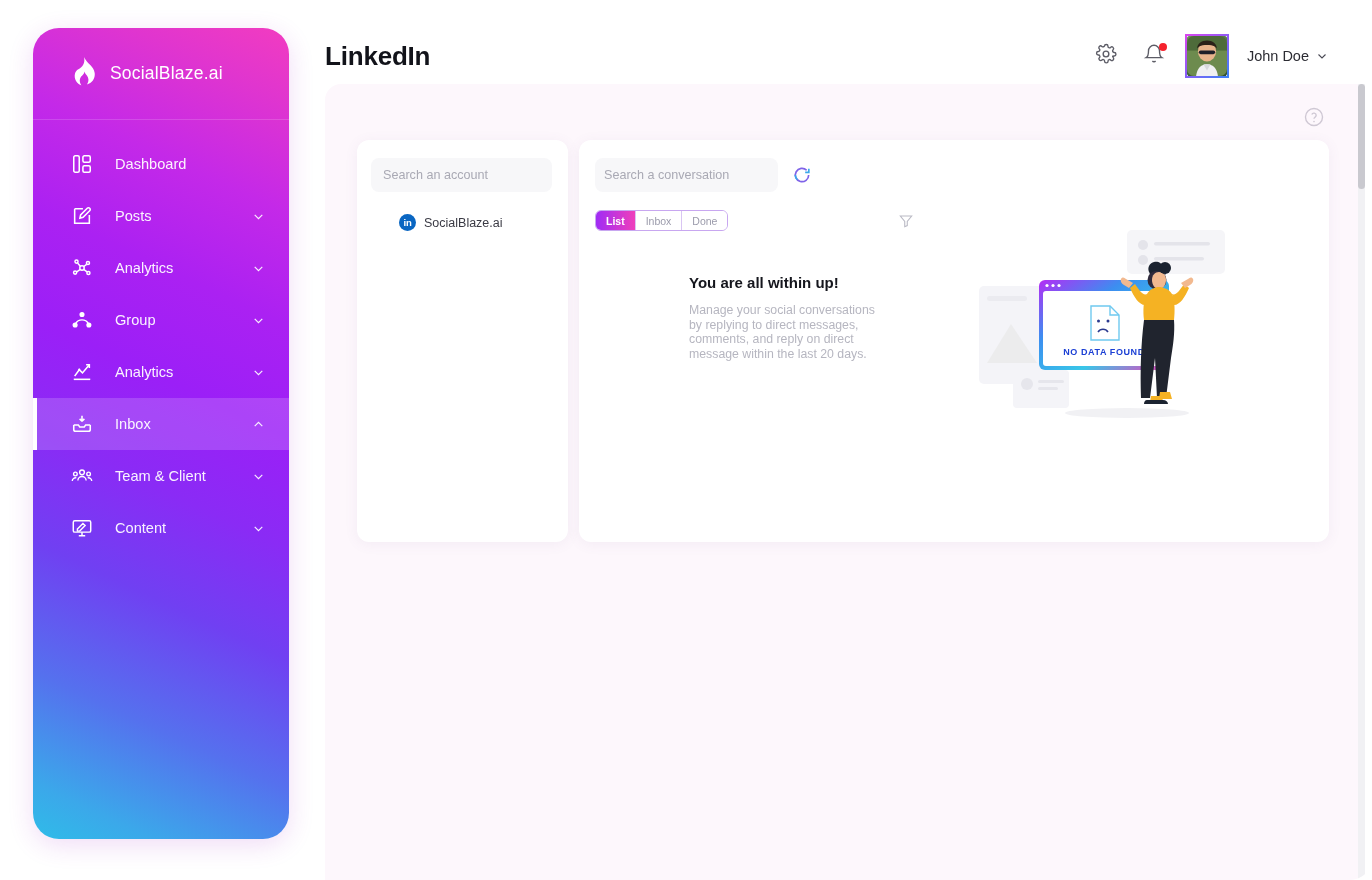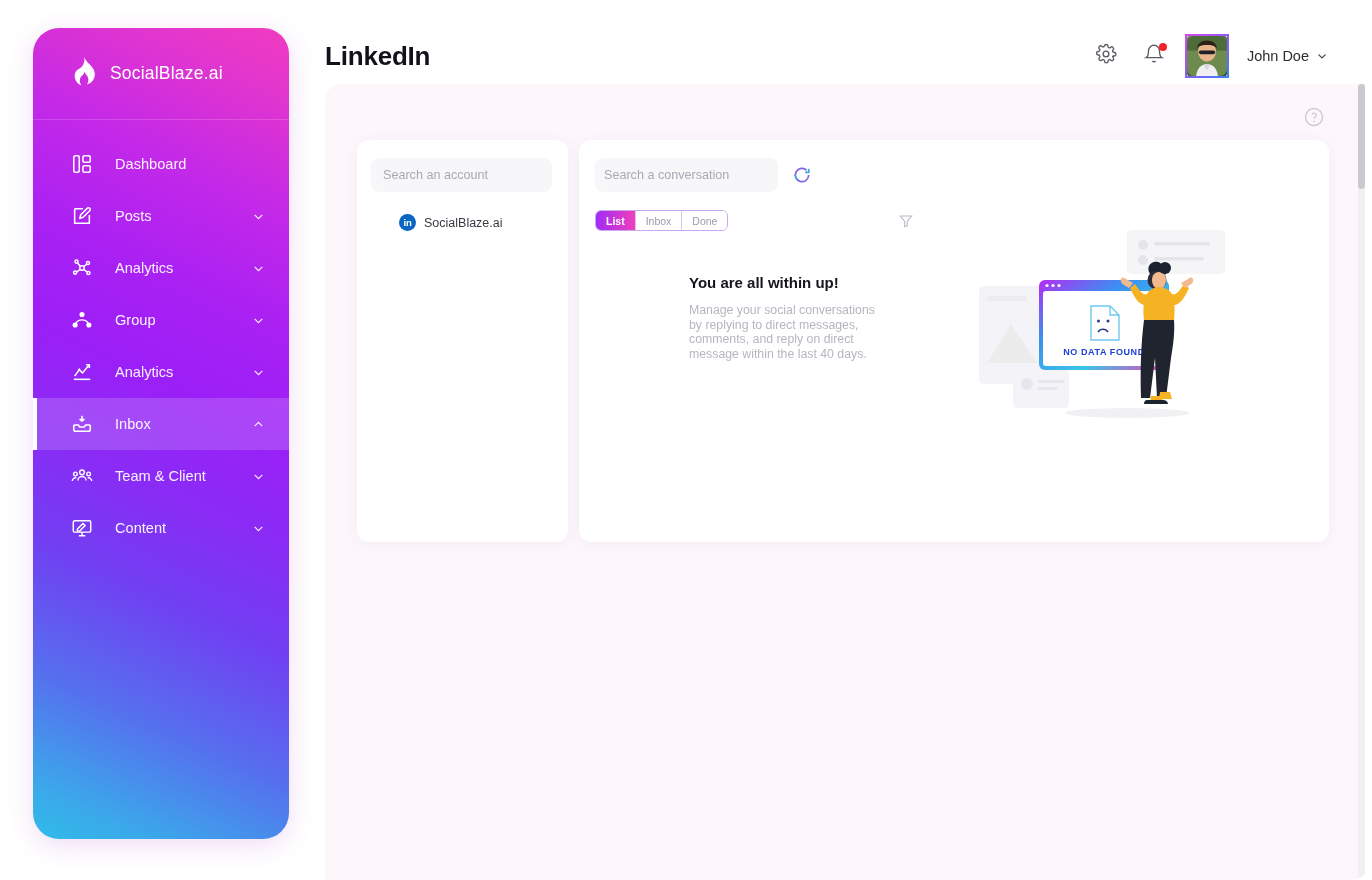--- a/index.html
+++ b/index.html
@@ -447,21 +447,21 @@
               <svg width="16" height="16" viewBox="0 0 24 24" fill="none" stroke="#b9b9c4" stroke-width="1.6">
                 <path d="M3.5 4.5h17l-6.6 8v6.3l-3.8 1.7V12.5Z"></path>
               </svg>
             </span>
           </span>
         </div>
 
         <div class="empty-wrap">
           <div class="empty-text">
             <div class="empty-title">You are all within up!</div>
-            <div class="empty-desc">Manage your social conversations by replying to direct messages, comments, and reply on direct message within the last 40 days.</div>
+            <div class="empty-desc">Manage your social conversations by replying to direct messages, comments, and reply on direct message within the last 20 days.</div>
           </div>
 
           <div class="empty-art">
             <svg width="250" height="200" viewBox="0 0 250 200" fill="none">
 
               <rect x="2" y="58" width="70" height="98" rx="5" fill="#f4f4f8"></rect>
               <path d="M10 135 34 96l26 39Z" fill="#ececed"></path>
               <rect x="10" y="68" width="40" height="5" rx="2.5" fill="#ebebf0"></rect>
               <rect x="36" y="142" width="56" height="38" rx="4" fill="#f4f4f8"></rect>
               <circle cx="50" cy="156" r="6" fill="#e6e6ec"></circle>

